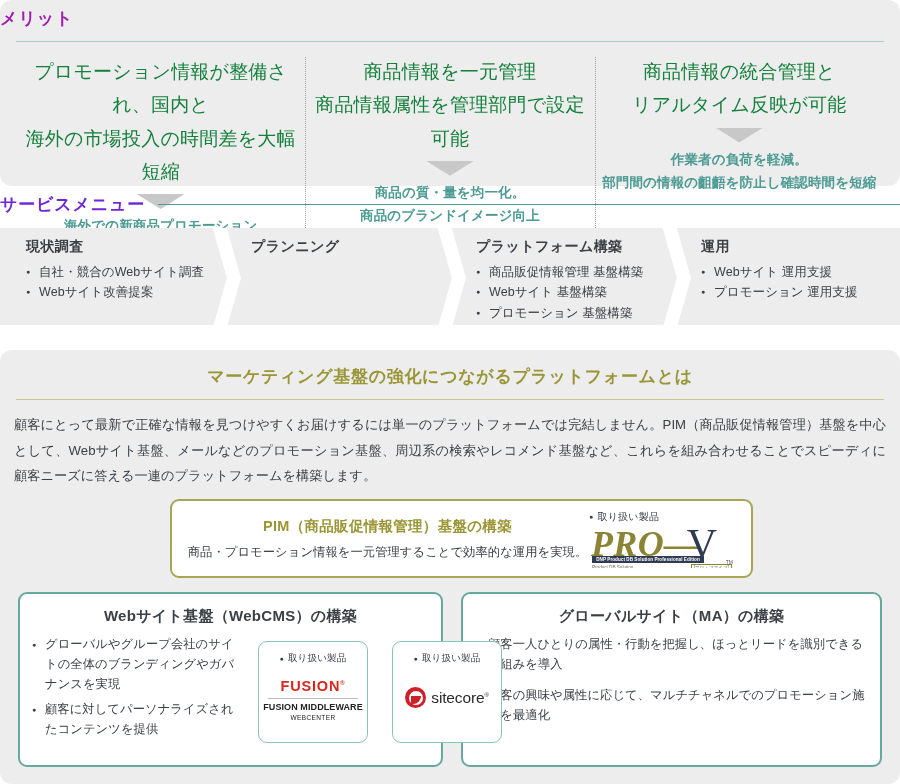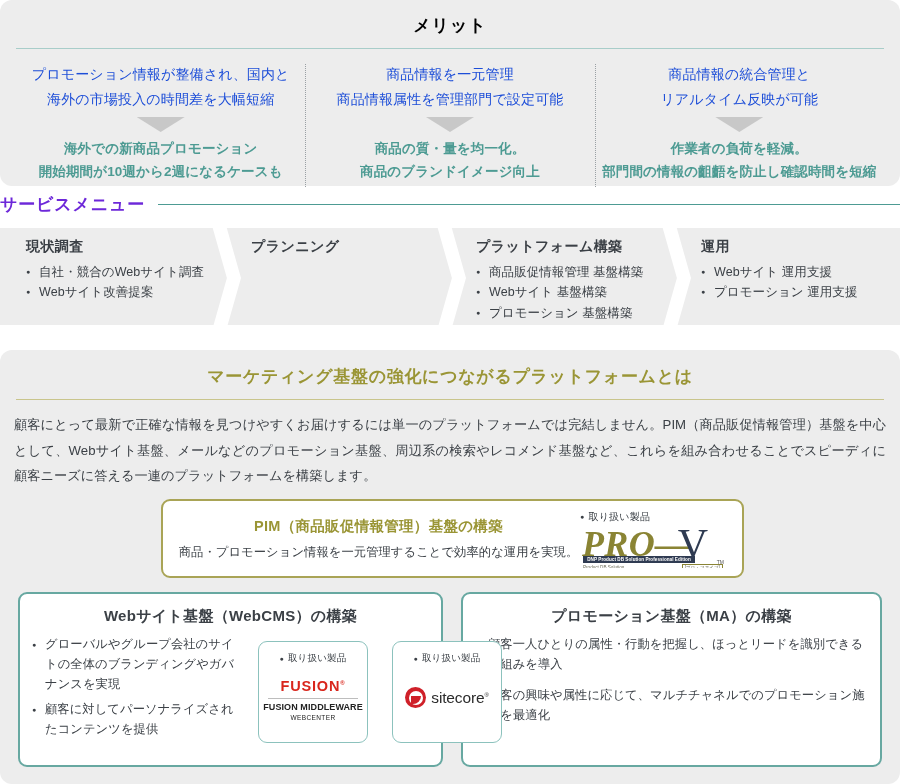--- a/index.html
+++ b/index.html
@@ -11,39 +11,39 @@
     overflow: hidden;
   }
   .page { position: relative; width: 900px; height: 784px; }
 
   
   .merit-panel {
     position: absolute; left: 0; top: 0; width: 900px; height: 186px;
     background: #ededed; border-radius: 12px;
   }
   .merit-title {
-    text-align: center; font-size: 17px; font-weight: bold;
-    color: #000000; letter-spacing: .06em; padding-top: 14px;
+    text-align: left; font-size: 17px; font-weight: bold;
+    color: #a21caf; letter-spacing: .06em; padding-top: 7px;
   }
   .merit-rule {
     width: 868px; height: 1px; background: #a8cdc9;
     margin: 11px auto 0;
   }
   .merit-cols {
     display: flex; margin-top: 13px; padding: 0 16px;
   }
   .merit-col {
     flex: 1 1 0; text-align: center; position: relative; padding: 0 6px;
   }
   .merit-col + .merit-col::before {
     content: ""; position: absolute; left: 0; top: 2px; bottom: -4px;
     border-left: 1px dotted #9aa0a4;
   }
   .merit-top {
-    font-size: 14px; line-height: 1.75; color: #1d4ed8; letter-spacing: .01em;
+    font-size: 19px; line-height: 1.75; color: #15803d; letter-spacing: .01em;
   }
   .merit-arrow {
     width: 48px; height: 15px; margin: 6px auto 5px;
     background: #c8c8c8;
     clip-path: polygon(0 0, 100% 0, 50% 100%);
   }
   .merit-bottom {
     font-size: 13.5px; line-height: 1.72; font-weight: bold;
     color: #4d9b93; letter-spacing: .01em;
   }
@@ -98,21 +98,21 @@
   .plat-rule {
     width: 868px; height: 1px; background: #c9c58c; margin: 11px auto 0;
   }
   .plat-body {
     font-size: 13.2px; line-height: 1.95; color: #3b4046;
     padding: 12px 14px 0 14px; text-align: justify; letter-spacing: .003em;
   }
 
   
   .pim-box {
-    position: absolute; left: 161px; top: 499px; width: 583px; height: 79px;
+    position: absolute; left: 170px; top: 499px; width: 583px; height: 79px;
     border: 2px solid #a9a456; border-radius: 9px; background: #ffffff;
     display: flex; align-items: center;
   }
   .pim-text { flex: 1; padding-left: 14px; }
   .pim-title {
     text-align: center; font-size: 14.5px; font-weight: bold;
     color: #9a9535; letter-spacing: .02em;
   }
   .pim-sub {
     text-align: center; font-size: 12.3px; color: #3b4046;
@@ -325,21 +325,21 @@
     <div class="bot-inner">
       <ul class="bot-list">
           <li>グローバルやグループ会社のサイトの全体のブランディングやガバナンスを実現</li>
           <li>顧客に対してパーソナライズされたコンテンツを提供</li>
         </ul>
       <div style="width:186px"></div>
     </div>
   </div>
 
   <div class="bot-box bot-right">
-    <div class="bot-title">プロモーション基盤（MA）の構築</div>
+    <div class="bot-title">グローバルサイト（MA）の構築</div>
     <div class="bot-inner">
       <ul class="bot-list">
           <li>顧客一人ひとりの属性・行動を把握し、ほっとリードを識別できる仕組みを導入</li>
           <li>顧客の興味や属性に応じて、マルチチャネルでのプロモーション施策を最適化</li>
         </ul>
     </div>
   </div>
 
   <div class="prod-card oracle">
     <div class="prod-label">

